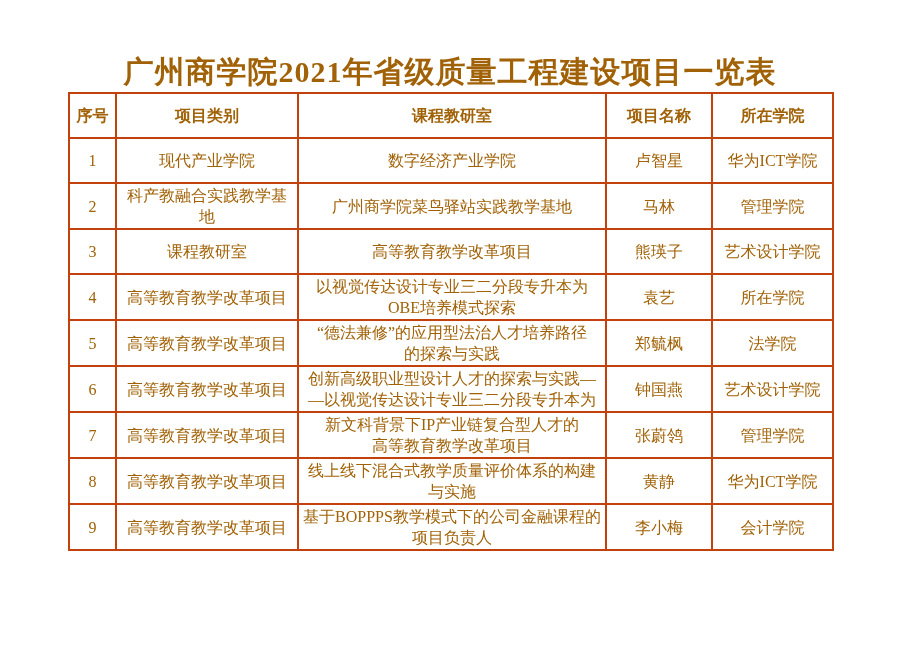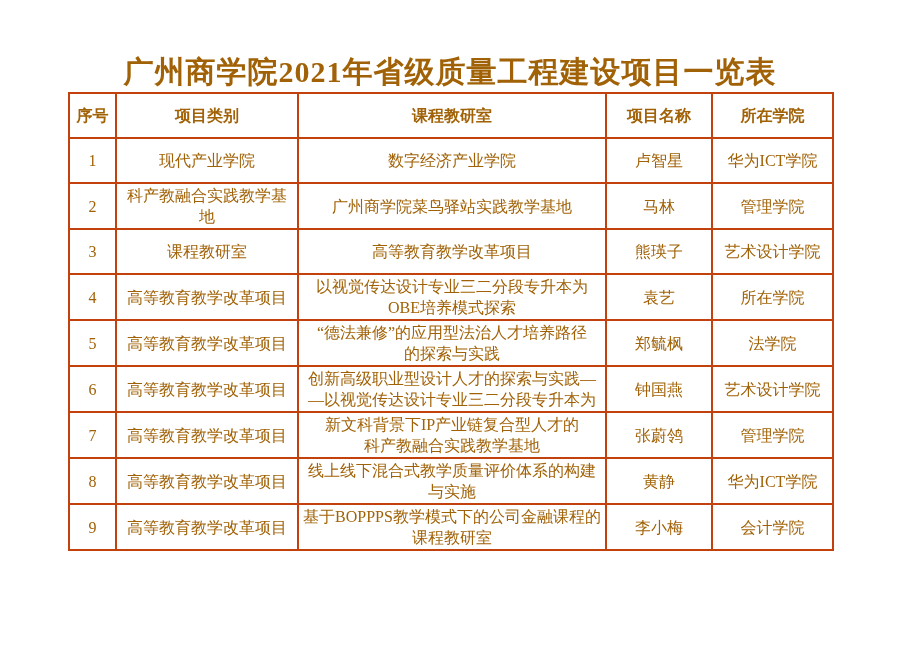--- a/index.html
+++ b/index.html
@@ -118,36 +118,36 @@
           <td>高等教育教学改革项目</td>
           <td>创新高级职业型设计人才的探索与实践—
 —以视觉传达设计专业三二分段专升本为</td>
           <td>钟国燕</td>
           <td>艺术设计学院</td>
         </tr>
         <tr>
           <td>7</td>
           <td>高等教育教学改革项目</td>
           <td>新文科背景下IP产业链复合型人才的
-科产教融合实践教学基地</td>
+高等教育教学改革项目</td>
           <td>张蔚鸰</td>
           <td>管理学院</td>
         </tr>
         <tr>
           <td>8</td>
           <td>高等教育教学改革项目</td>
           <td>线上线下混合式教学质量评价体系的构建
 与实施</td>
           <td>黄静</td>
           <td>华为ICT学院</td>
         </tr>
         <tr>
           <td>9</td>
           <td>高等教育教学改革项目</td>
           <td>基于BOPPPS教学模式下的公司金融课程的
-课程教研室</td>
+项目负责人</td>
           <td>李小梅</td>
           <td>会计学院</td>
         </tr>
       </tbody>
   </table>
 
 </div>
 
 </body></html>

